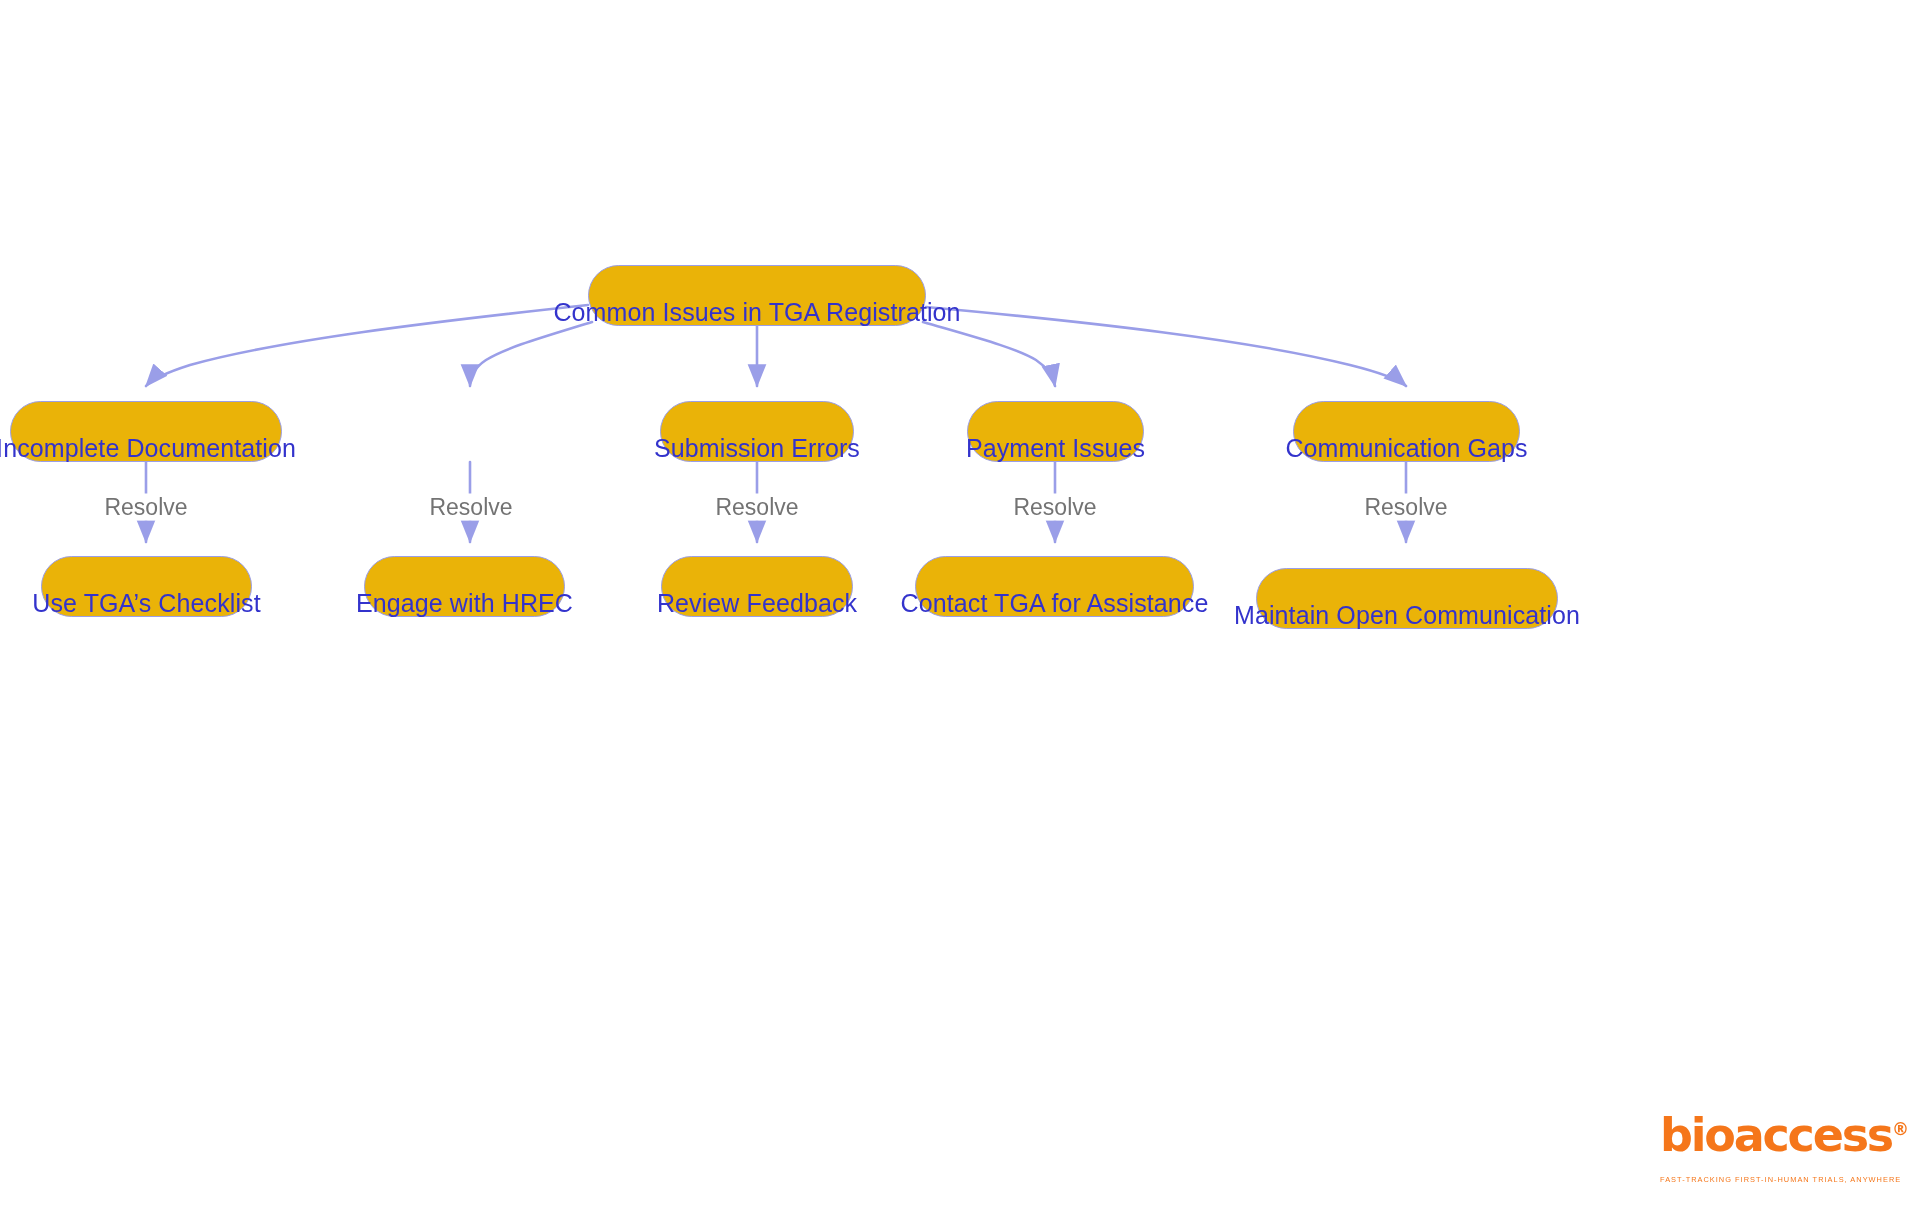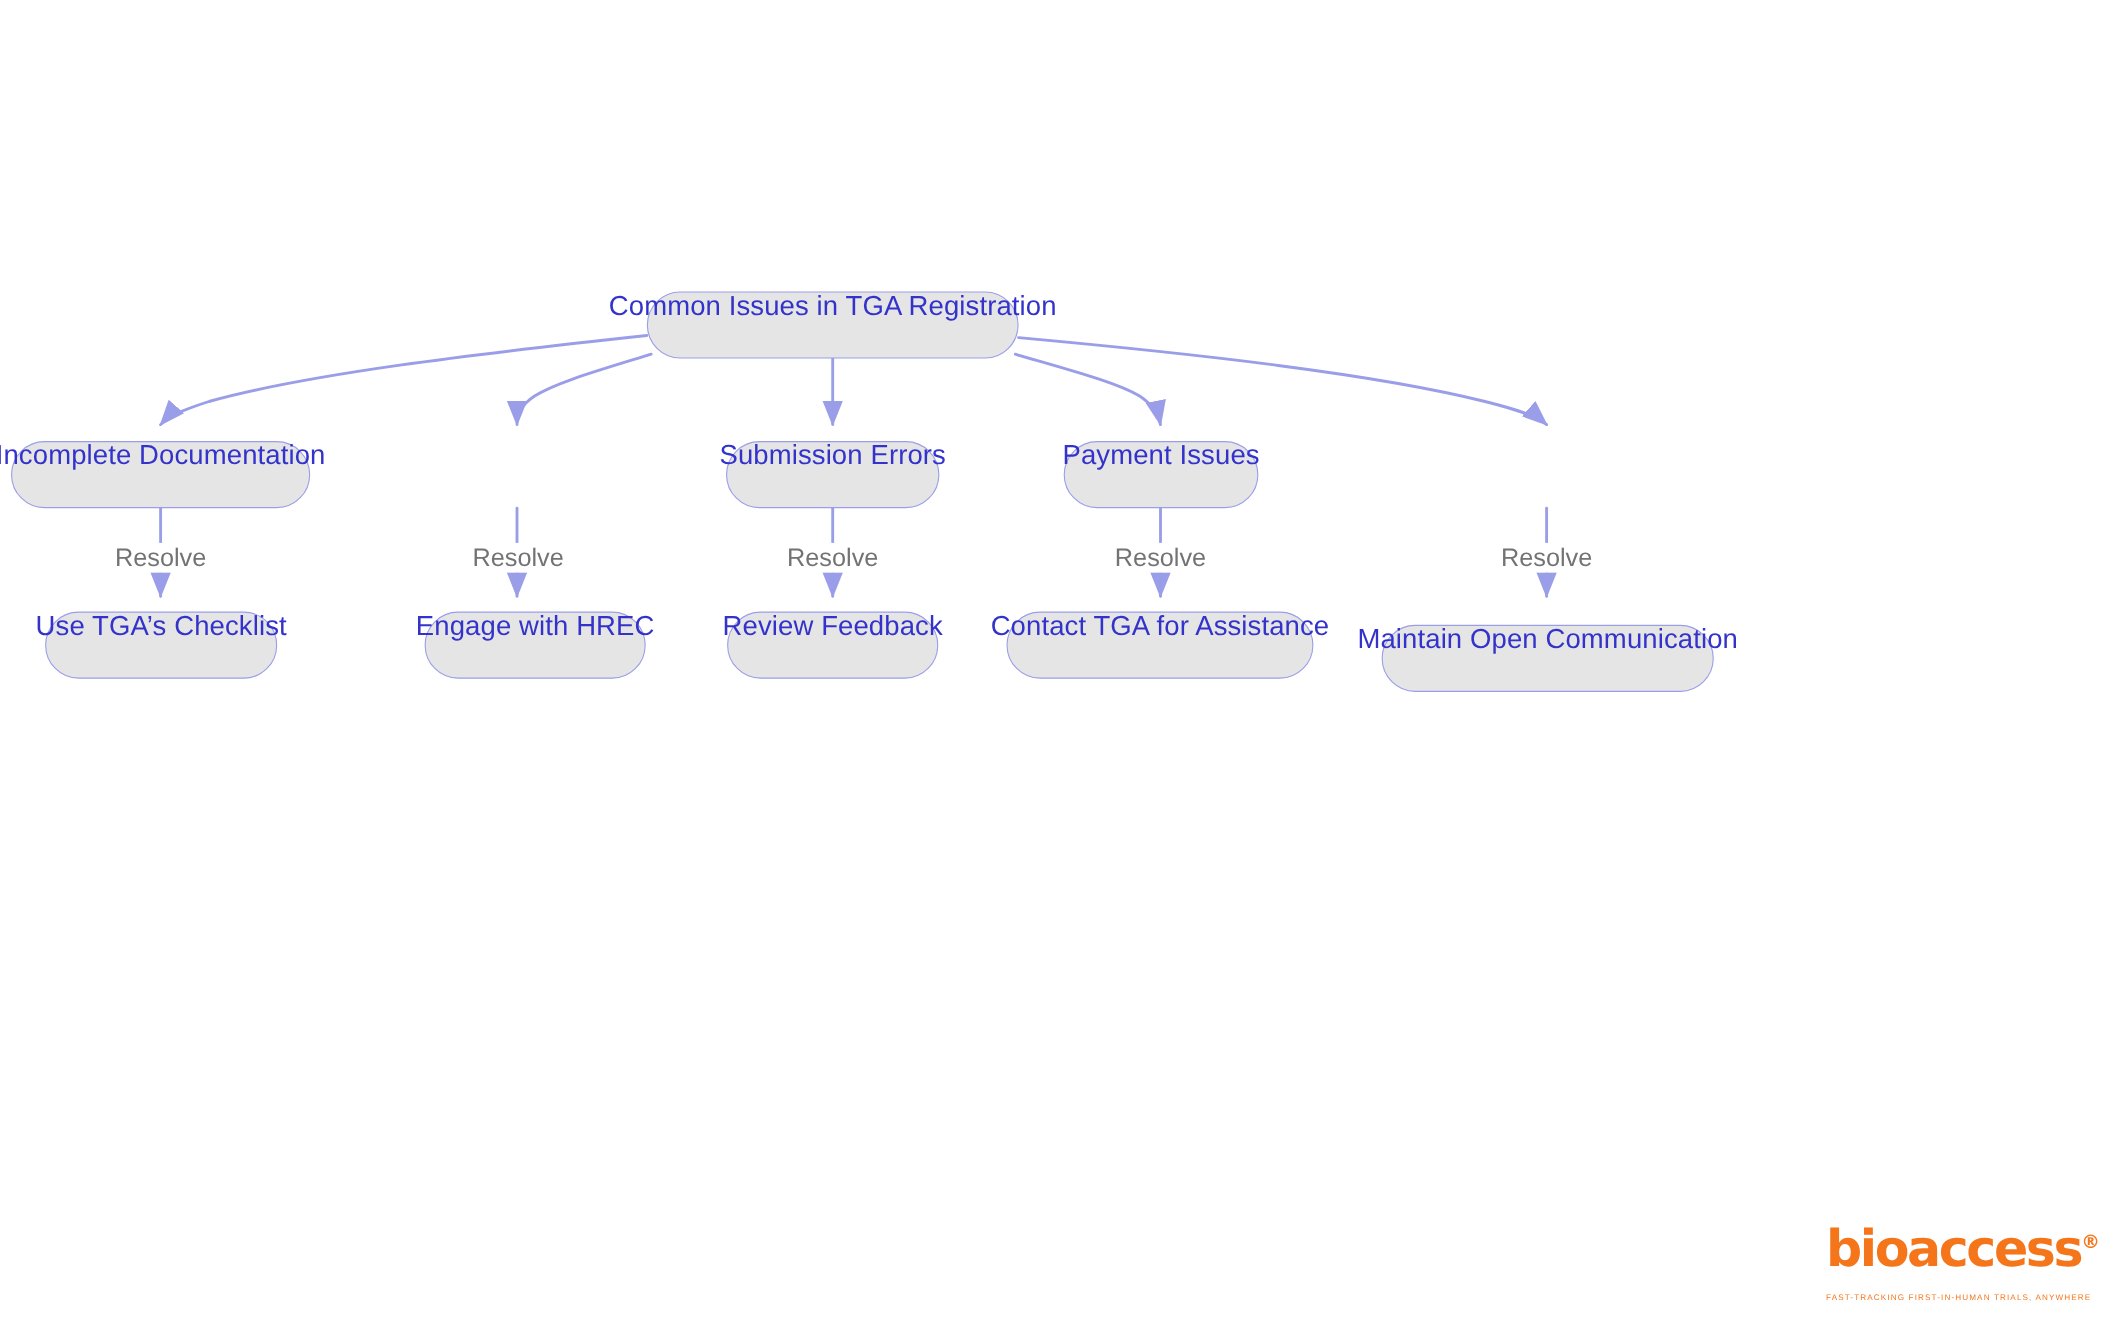--- a/index.html
+++ b/index.html
@@ -26,23 +26,23 @@
     left: 0;
     top: 0;
     width: 1920px;
     height: 1215px;
     pointer-events: none;
   }
   .node {
     position: absolute;
     box-sizing: border-box;
     display: flex;
-    align-items: flex-start;
+    align-items: flex-end;
     justify-content: center;
-    background: #e5e5e5;
+    background: #eab308;
     border: 1.4px solid #9a9ee8;
     border-radius: 999px;
     color: #3333cc;
     font-size: 25px;
     font-weight: 400;
     letter-spacing: 0.1px;
     white-space: nowrap;
     line-height: 1;
     padding: 0 22px;
   }
@@ -137,32 +137,35 @@
 
 
   <div class="node" style="left:660px; top:401px; width:194px; height:61px;">
     <span class="node-label">Submission Errors</span>
   </div>
 
   <div class="node" style="left:967px; top:401px; width:177px; height:61px;">
     <span class="node-label">Payment Issues</span>
   </div>
 
+  <div class="node" style="left:1293px; top:401px; width:227px; height:61px;">
+    <span class="node-label">Communication Gaps</span>
+  </div>
 
   <div class="edge-label" style="left:146px; top:507px;">Resolve</div>
   <div class="edge-label" style="left:471px; top:507px;">Resolve</div>
   <div class="edge-label" style="left:757px; top:507px;">Resolve</div>
   <div class="edge-label" style="left:1055px; top:507px;">Resolve</div>
   <div class="edge-label" style="left:1406px; top:507px;">Resolve</div>
 
   <div class="node" style="left:41px; top:556px; width:211px; height:61px;">
     <span class="node-label">Use TGA’s Checklist</span>
   </div>
 
-  <div class="node" style="left:386px; top:556px; width:201px; height:61px;">
+  <div class="node" style="left:364px; top:556px; width:201px; height:61px;">
     <span class="node-label">Engage with HREC</span>
   </div>
 
   <div class="node" style="left:661px; top:556px; width:192px; height:61px;">
     <span class="node-label">Review Feedback</span>
   </div>
 
   <div class="node" style="left:915px; top:556px; width:279px; height:61px;">
     <span class="node-label">Contact TGA for Assistance</span>
   </div>

